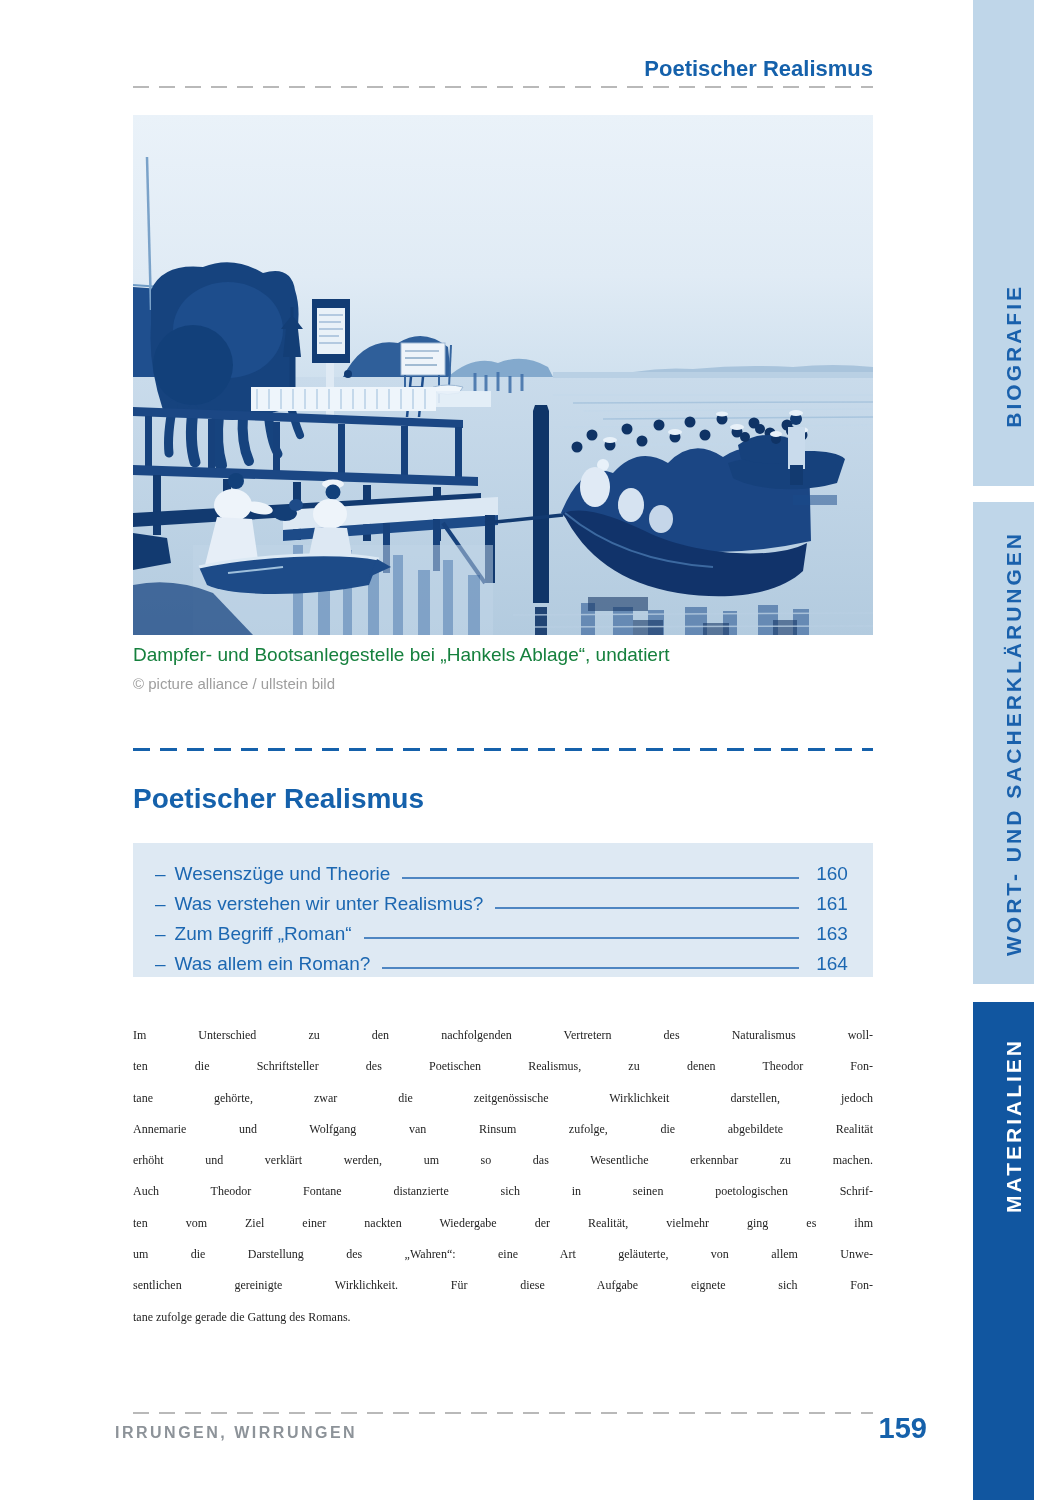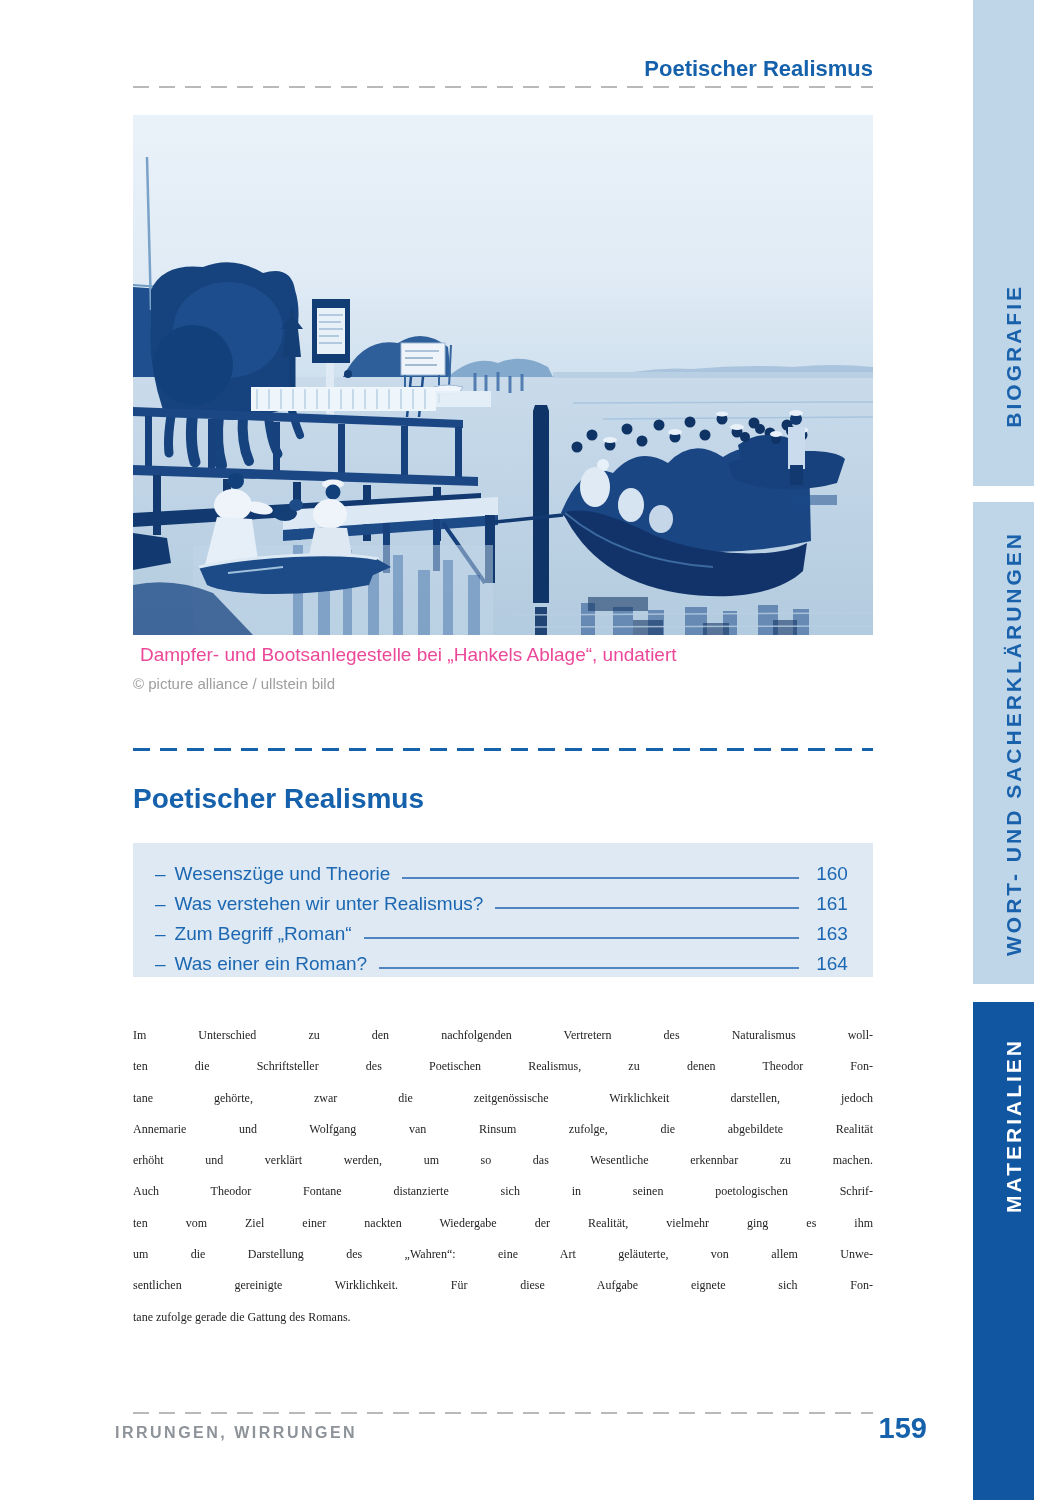--- a/index.html
+++ b/index.html
@@ -15,21 +15,21 @@
   }
   
   .rule { position:absolute; left:133px; width:740px; }
   .rule.gray  { height:2px; background:repeating-linear-gradient(to right,#b9b9b9 0 16px,transparent 16px 26px); }
   .rule.top   { top:86px; }
   .rule.bottom{ top:1412px; }
   .rule.blue  { top:748px; height:3px; background:repeating-linear-gradient(to right,#1561ab 0 17px,transparent 17px 27px); }
   
   figure.photo { position:absolute; top:115px; left:133px; width:740px; height:520px; }
   figure.photo svg { display:block; width:740px; height:520px; }
-  .caption { position:absolute; top:644px; left:140px; width:740px; font-size:19px; color:#ec4899; }
+  .caption { position:absolute; top:644px; left:133px; width:740px; font-size:19px; color:#15803d; }
   .credit  { position:absolute; top:675px; left:133px; width:740px; font-size:15px; color:#9e9e9e; }
   
   .heading {
     position:absolute; top:783px; left:133px; width:740px;
     font-size:28px; font-weight:700; color:#1561ab;
   }
   
   .toc-box {
     position:absolute; top:843px; left:133px; width:740px; height:134px;
     background:#dee9f3; padding:15px 18px 0 22px;
@@ -346,21 +346,21 @@
       <span class="toc-page">161</span>
     </div>
     <div class="toc-row">
       <span class="toc-dash">–</span>
       <span class="toc-label">Zum Begriff „Roman“</span>
       <span class="toc-leader"></span>
       <span class="toc-page">163</span>
     </div>
     <div class="toc-row">
       <span class="toc-dash">–</span>
-      <span class="toc-label">Was einer ein Roman?</span>
+      <span class="toc-label">Was allem ein Roman?</span>
       <span class="toc-leader"></span>
       <span class="toc-page">164</span>
     </div>
   </div>
 
   <div class="bodytext">
     <div class="line">Im Unterschied zu den nachfolgenden Vertretern des Naturalismus woll-</div>
     <div class="line">ten die Schriftsteller des Poetischen Realismus, zu denen Theodor Fon-</div>
     <div class="line">tane gehörte, zwar die zeitgenössische Wirklichkeit darstellen, jedoch</div>
     <div class="line">Annemarie und Wolfgang van Rinsum zufolge, die abgebildete Realität</div>

